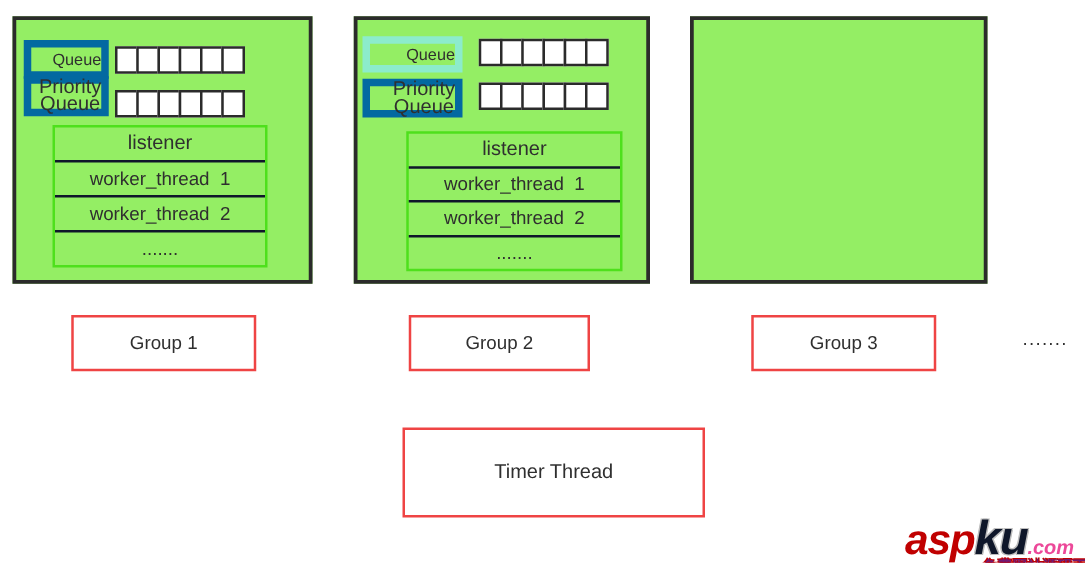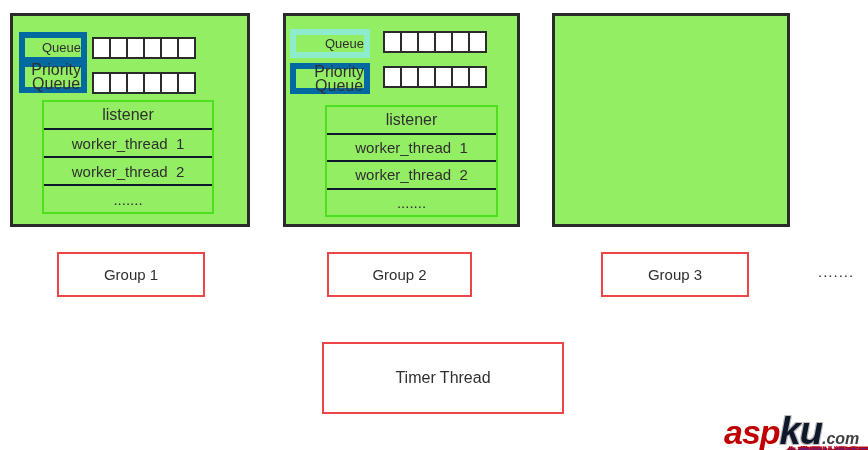--- a/index.html
+++ b/index.html
@@ -58,21 +58,21 @@
   #watermark{left:724px;top:396px;width:174px;height:52px;margin-top:18px;}
   .wm-line{display:flex;align-items:baseline;justify-content:flex-start;}
   .wm-asp{
     color:#c00000;font-weight:bold;font-style:italic;font-size:34px;line-height:34px;letter-spacing:-1px;
   }
   .wm-ku{
     color:#0f172a;font-weight:bold;font-style:italic;font-size:38px;line-height:34px;letter-spacing:-1px;
     text-shadow:1px 1px 0 #bdbdbd,-1px -1px 0 #bdbdbd,1px -1px 0 #bdbdbd,-1px 1px 0 #bdbdbd;
   }
   .wm-com{
-    color:#404040;font-style:italic;font-size:16px;font-weight:bold;
+    color:#ec4899;font-style:italic;font-size:16px;font-weight:bold;
   }
   .wm-tagline{
     margin-top:-4px;text-align:right;font-size:12px;font-weight:bold;color:#701a75;
     text-shadow:1px 1px 0 #c00000,-1px -1px 0 #c00000,1px -1px 0 #c00000,-1px 1px 0 #c00000;
     letter-spacing:0px;
   }
 </style>
 </head>
 <body>
 

